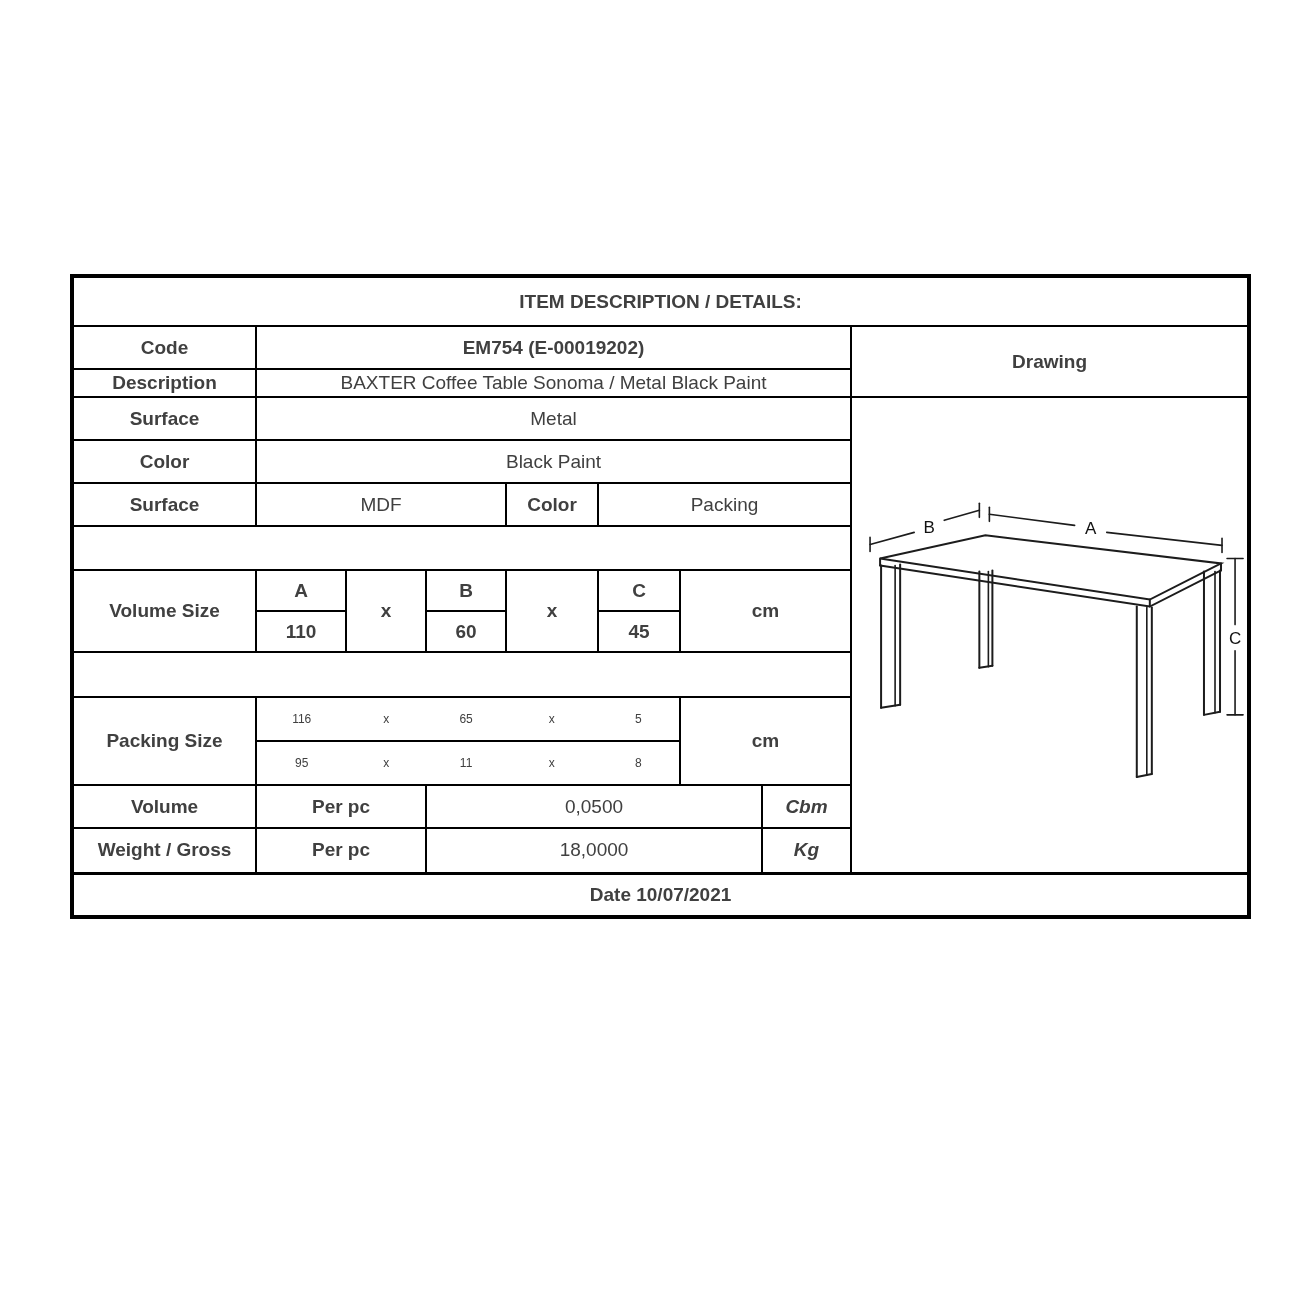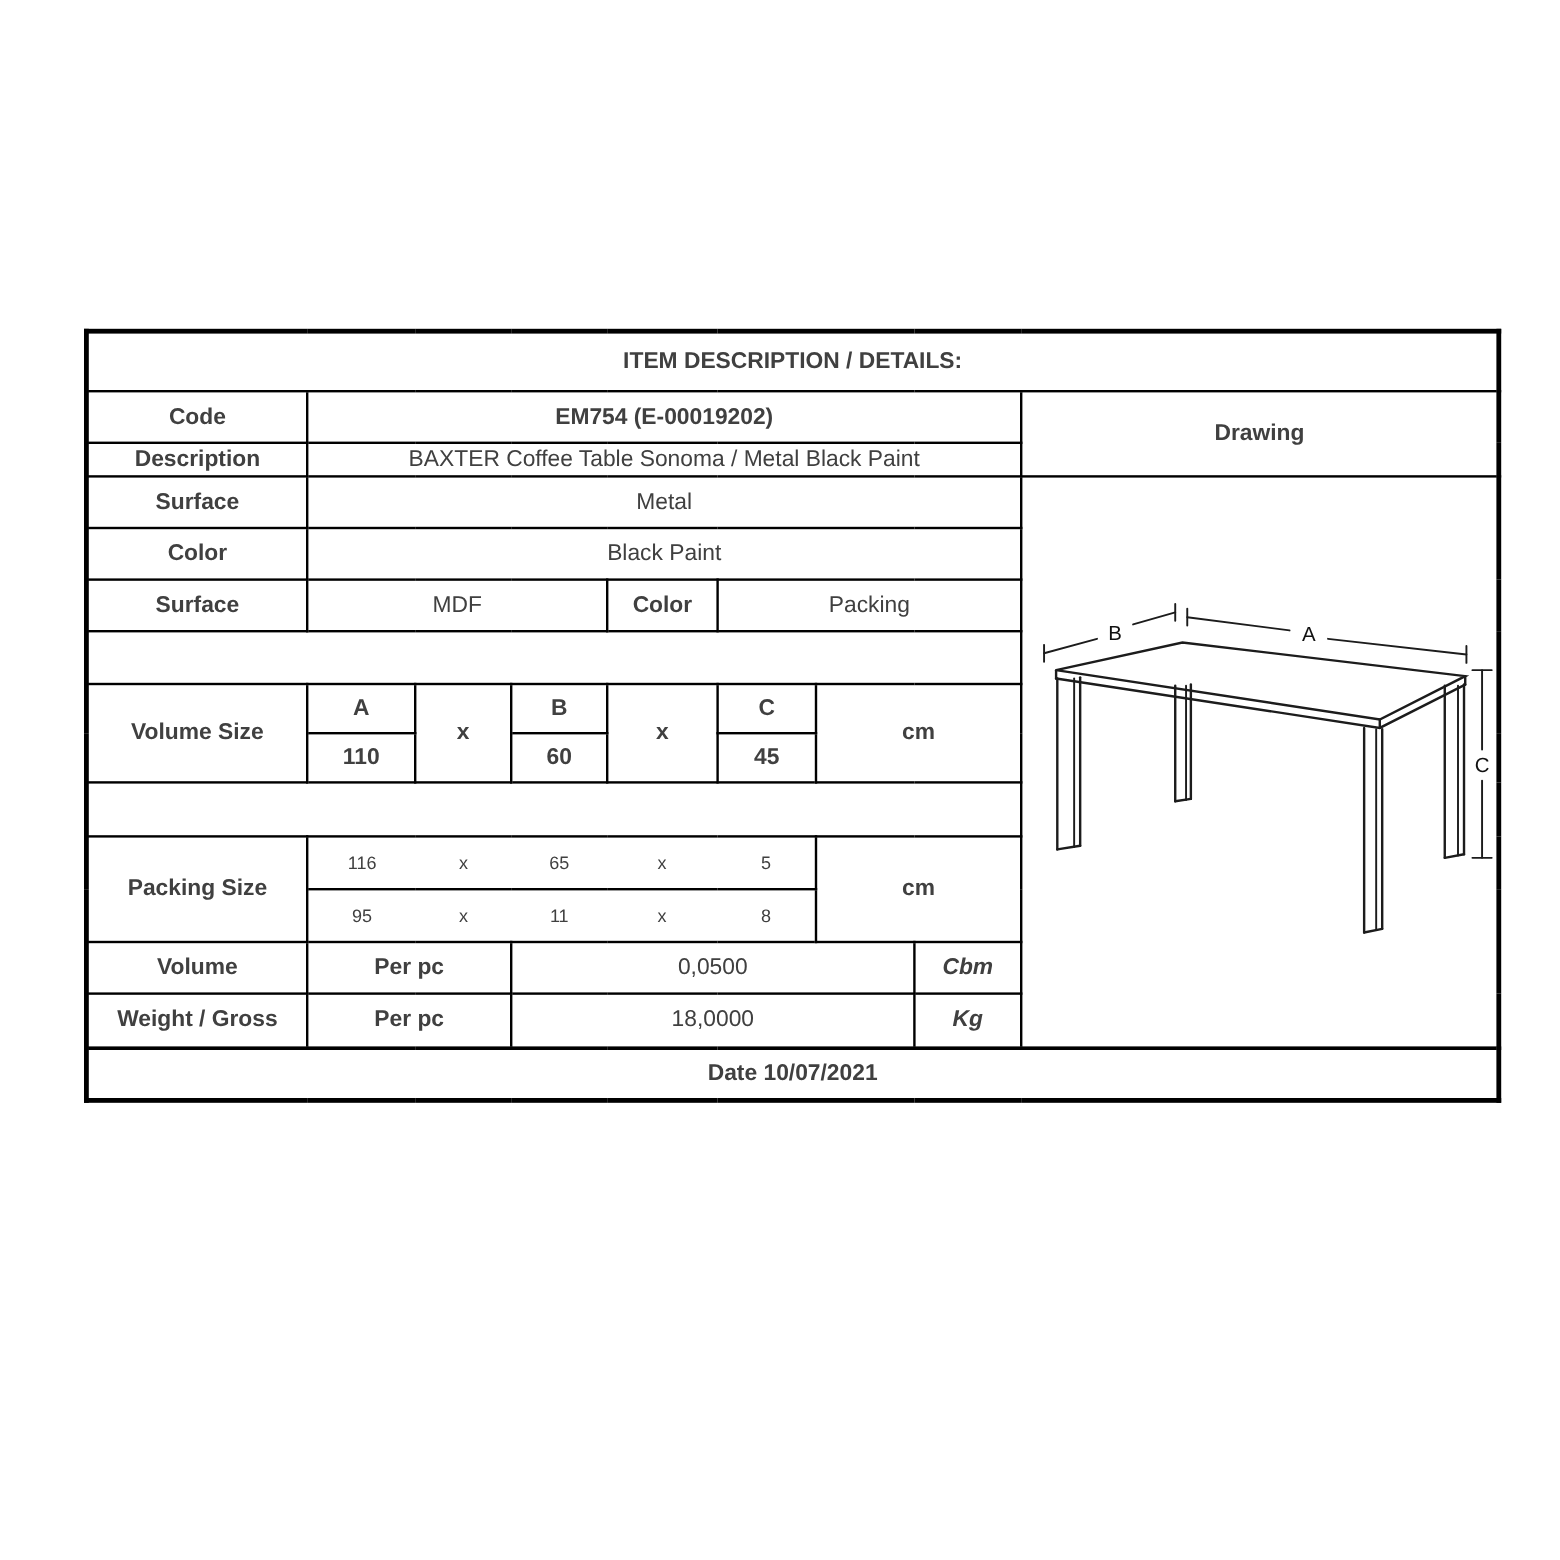--- a/index.html
+++ b/index.html
@@ -22,21 +22,21 @@
     overflow:hidden;
     background:#fff;
   }
   td.hdr{font-weight:bold;border-bottom:3px solid #000;}
   td.lbl{font-weight:bold;text-align:left;padding-left:6px;}
   td.valb{font-weight:bold;}
   td.gray{background:#ededed;}
   td.yel{background:#ffff00;font-weight:bold;}
   td.unit{font-weight:bold;text-align:left;padding-left:5px;font-style:italic;}
   td.drawcell{vertical-align:top;padding:0;}
-  .packline{display:flex;width:100%;font-size:15px;}
+  .packline{display:flex;width:100%;font-size:12px;}
   .packline span{display:block;}
   .pk1{width:21.2%;} .pk2{width:18.9%;} .pk3{width:18.9%;} .pk4{width:21.7%;} .pk5{width:19.3%;}
   svg.draw{display:block;width:100%;height:100%;}
   svg.draw .ln{stroke:#1c1c1c;stroke-width:2;fill:none;stroke-linecap:round;}
   svg.draw .dim{stroke:#1c1c1c;stroke-width:1.6;fill:none;stroke-linecap:round;}
   svg.draw text{font-family:"Liberation Sans",sans-serif;font-size:17px;fill:#111;}
 </style>
 </head>
 <body>
 

